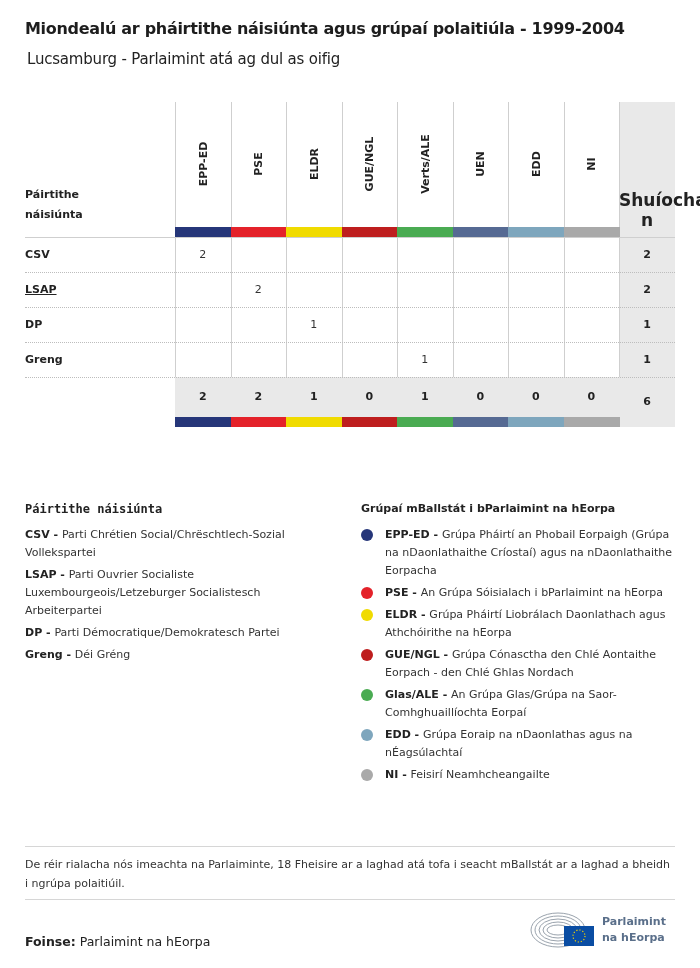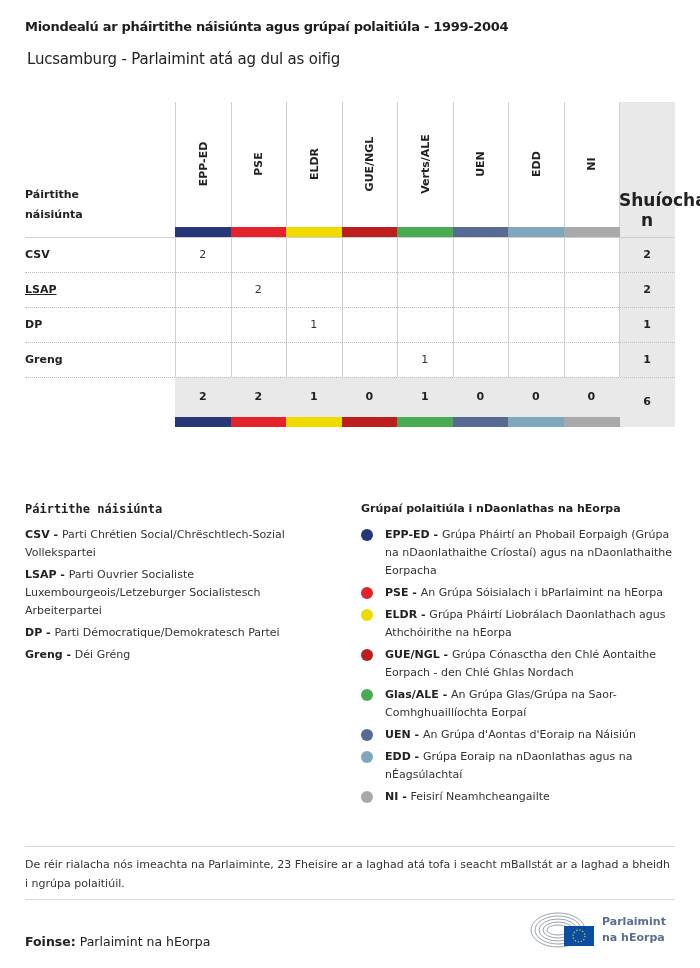--- a/index.html
+++ b/index.html
@@ -1,19 +1,19 @@
 <!DOCTYPE html>
 <html><head>
 <meta charset="utf-8">
 <style>
   * { box-sizing: border-box; margin: 0; padding: 0; }
   html, body { width: 700px; height: 968px; background: #fff; overflow: hidden; }
   body { font-family: "DejaVu Sans", sans-serif; color: #222; position: relative; }
 
-  .title { position: absolute; left: 25px; top: 19px; font-size: 13px; font-weight: bold; color: #1d1d1d; letter-spacing: -0.3px; }
+  .title { position: absolute; left: 25px; top: 19px; font-size: 16px; font-weight: bold; color: #1d1d1d; letter-spacing: -0.3px; }
   .subtitle { position: absolute; left: 27px; top: 50px; font-size: 15px; color: #222; letter-spacing: -0.2px; text-align: center; }
 
   
   .tbl { position: absolute; left: 25px; top: 102px; width: 650px; }
   .col-sep { position: absolute; width: 1px; background: #cfcfcf; }
   .hdr-cell { position: absolute; top: 0; height: 125px; }
   .hdr-label { position: absolute; left: 50%; top: 62px; transform: translate(-50%, -50%) rotate(-90deg); font-size: 11px; font-weight: bold; white-space: nowrap; color: #222; }
   .bar { position: absolute; height: 10px; }
   .party-hdr { position: absolute; left: 0; top: 83px; font-size: 11px; font-weight: bold; line-height: 20px; color: #222; }
   .total-col { position: absolute; background: #e9e9e9; }
@@ -138,34 +138,33 @@
   </div>
 
 <div class="leg-title-left">Páirtithe náisiúnta</div>
 <div class="leg-left" id="legLeft">
     <div class="item"><b>CSV - </b><span>Parti Chrétien Social/Chrëschtlech-Sozial Vollekspartei</span></div>
     <div class="item"><b>LSAP - </b><span>Parti Ouvrier Socialiste Luxembourgeois/Letzeburger Socialistesch Arbeiterpartei</span></div>
     <div class="item"><b>DP - </b><span>Parti Démocratique/Demokratesch Partei</span></div>
     <div class="item"><b>Greng - </b><span>Déi Gréng</span></div>
   </div>
 
-<div class="leg-title-right">Grúpaí polaitiúla i nDaonlathas na hEorpa</div>
+<div class="leg-title-right">Grúpaí mBallstát i bParlaimint na hEorpa</div>
 <div class="leg-right" id="legRight">
     <div class="item"><span class="dot" style="background: rgb(38, 54, 121);"></span><b>EPP-ED - </b><span>Grúpa Pháirtí an Phobail Eorpaigh (Grúpa na nDaonlathaithe Críostaí) agus na nDaonlathaithe Eorpacha</span></div>
     <div class="item"><span class="dot" style="background: rgb(228, 34, 42);"></span><b>PSE - </b><span>An Grúpa Sóisialach i bParlaimint na hEorpa</span></div>
     <div class="item"><span class="dot" style="background: rgb(240, 219, 0);"></span><b>ELDR - </b><span>Grúpa Pháirtí Liobrálach Daonlathach agus Athchóirithe na hEorpa</span></div>
     <div class="item"><span class="dot" style="background: rgb(190, 30, 30);"></span><b>GUE/NGL - </b><span>Grúpa Cónasctha den Chlé Aontaithe Eorpach - den Chlé Ghlas Nordach</span></div>
     <div class="item"><span class="dot" style="background: rgb(74, 171, 82);"></span><b>Glas/ALE - </b><span>An Grúpa Glas/Grúpa na Saor-Comhghuaillíochta Eorpaí</span></div>
-    <div class="item"><span class="dot" style="background: rgb(86, 106, 147);"></span><b>UEN - </b><span>An Grúpa d'Aontas d'Eoraip na Náisiún</span></div>
     <div class="item"><span class="dot" style="background: rgb(126, 166, 189);"></span><b>EDD - </b><span>Grúpa Eoraip na nDaonlathas agus na nÉagsúlachtaí</span></div>
     <div class="item"><span class="dot" style="background: rgb(169, 169, 169);"></span><b>NI - </b><span>Feisirí Neamhcheangailte</span></div>
   </div>
 
 <div class="hr" style="top:846px;"></div>
-<div class="note">De réir rialacha nós imeachta na Parlaiminte, 23 Fheisire ar a laghad atá tofa i seacht mBallstát ar a laghad a bheidh i ngrúpa polaitiúil.</div>
+<div class="note">De réir rialacha nós imeachta na Parlaiminte, 18 Fheisire ar a laghad atá tofa i seacht mBallstát ar a laghad a bheidh i ngrúpa polaitiúil.</div>
 <div class="hr" style="top:899px;"></div>
 
 <div class="source">
   <b>Foinse:</b>
   <span>Parlaimint na hEorpa</span>
 </div>
 
 <div class="logo">
   <svg width="66" height="40" viewBox="0 0 66 40">
     <g fill="none" stroke="#9aa3ad" stroke-width="1">

